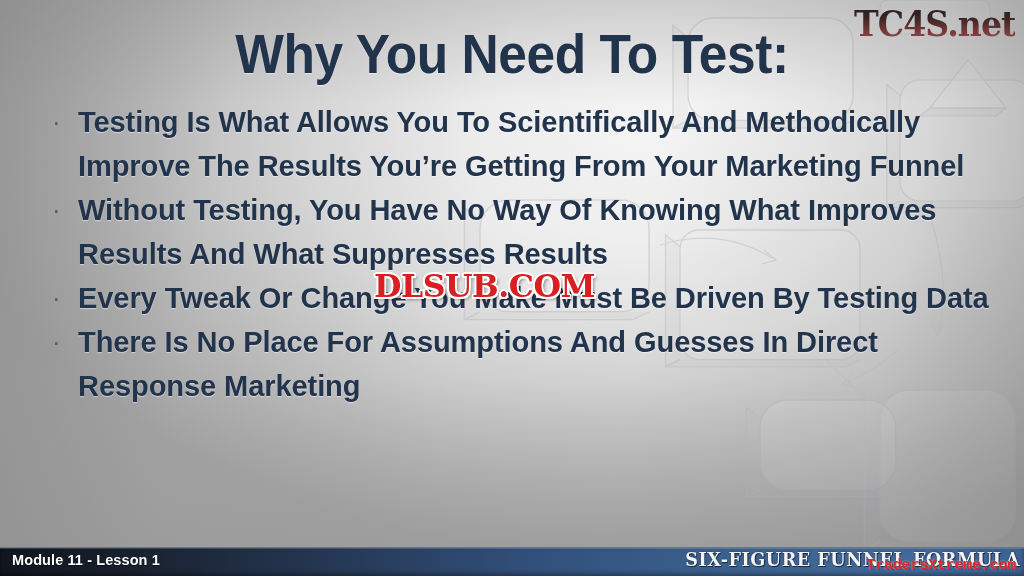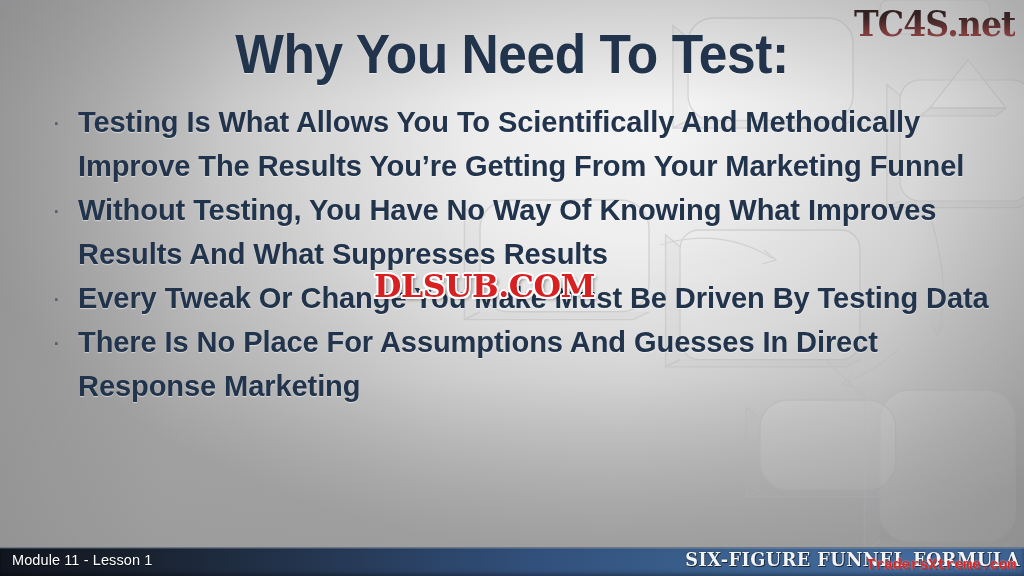--- a/index.html
+++ b/index.html
@@ -100,21 +100,21 @@
     background: linear-gradient(to right,
         #10161f 0%, #18202d 12%, #24354f 30%, #32507c 52%, #3c628f 72%, #43699a 88%, #3d6191 100%);
     border-top: 1px solid #6b7584;
     box-shadow: inset 0 1px 0 rgba(255,255,255,0.16), inset 0 -2px 5px rgba(0,0,0,0.38);
   }
   .bar-label {
     position: absolute;
     left: 12px;
     top: 4px;
     font-size: 14.5px;
-    font-weight: normal;
+    font-weight: bold;
     color: #ffffff;
     letter-spacing: 0.1px;
     text-shadow: 0 1px 1px rgba(0,0,0,0.6);
   }
   .bar-brand {
     position: absolute;
     right: 4px;
     top: 0px;
     font-family: "DejaVu Serif", serif;
     font-size: 19px;

